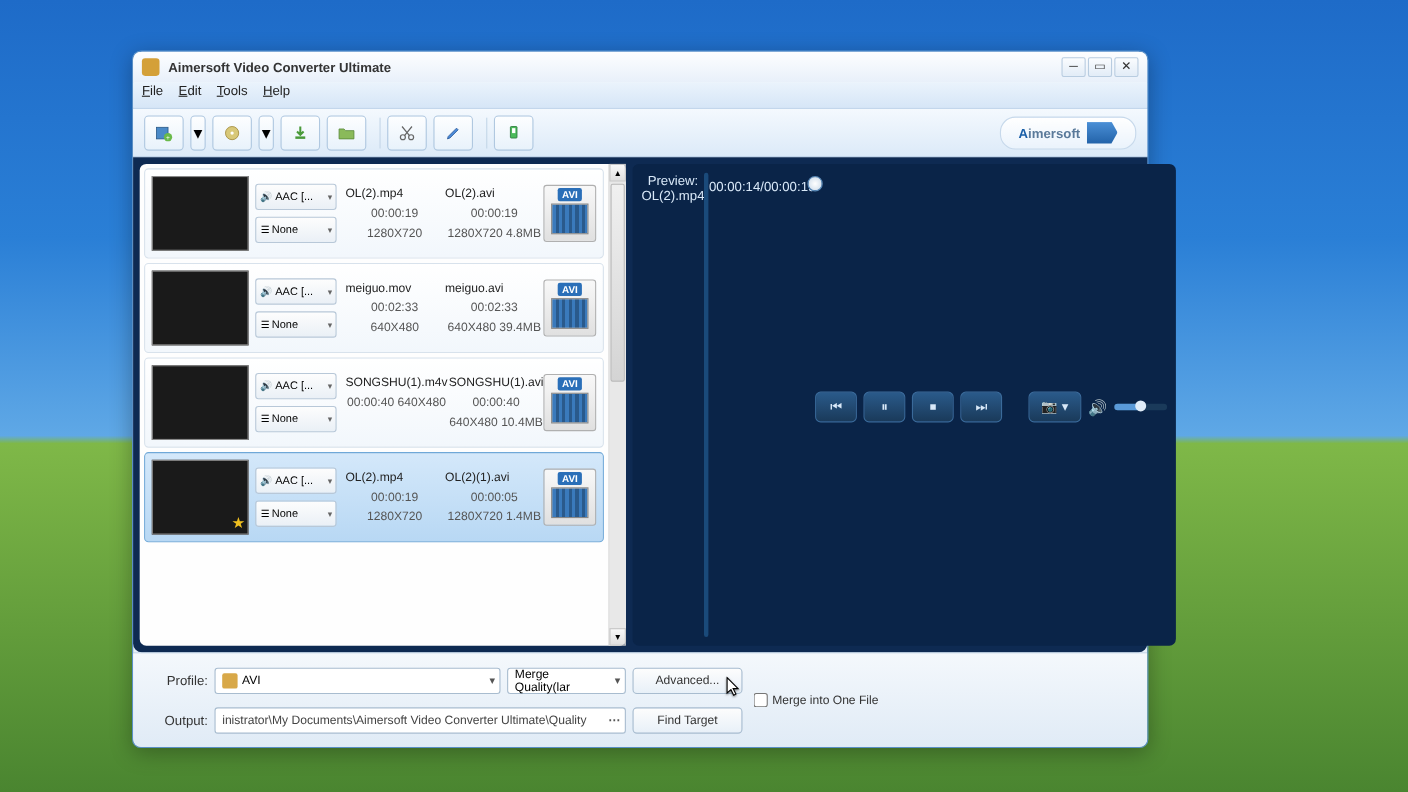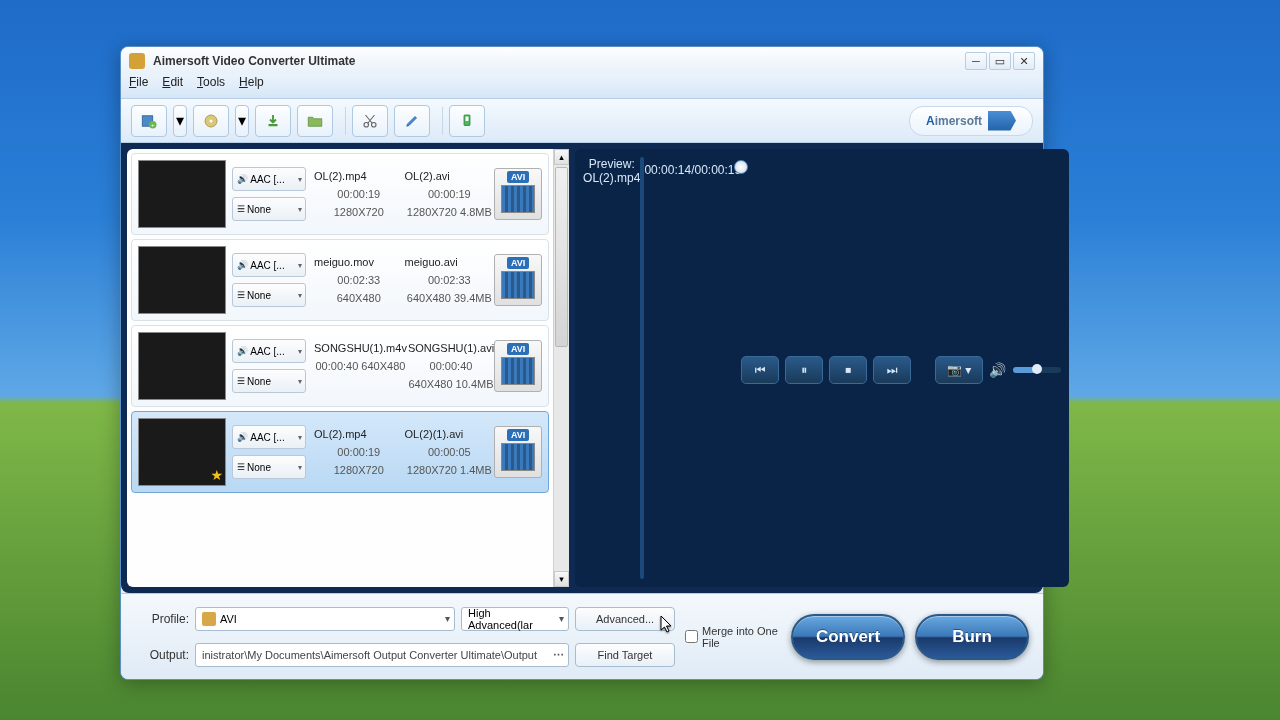--- a/index.html
+++ b/index.html
@@ -267,37 +267,33 @@
     </div>
   </div>
 
   <div class="bottompanel">
     <div class="leftform">
       <div class="formlabel">Profile:</div>
       <div class="combo withicon">
           <span>AVI</span>
         </div>
       <div class="combo">
-          <span>High Advanced(lar</span>
+          <span>Merge Quality(lar</span>
         </div>
       <button class="smallbtn">Advanced...</button>
 
       <div class="formlabel">Output:</div>
       <div class="pathbox" style="grid-column: 2 / span 2">
-          <span>inistrator\My Documents\Aimersoft Output Converter Ultimate\Output</span>
+          <span>inistrator\My Documents\Aimersoft Video Converter Ultimate\Quality</span>
         </div>
       <button class="smallbtn" style="grid-column:4">Find Target</button>
     </div>
     <div class="checkbox-row">
       <input type="checkbox" style="">
       <span>Merge into One File</span>
-    </div>
-    <div class="actionbtns">
-      <button class="bigbtn">Convert</button>
-      <button class="bigbtn">Burn</button>
     </div>
   </div>
 
 </div>
 
 <div class="cursor">
   <svg viewBox="0 0 14 20">
       <path d="M1 1l0 14 3.5-3 2.5 5 2-1-2.5-5 4.5 0z" fill="#fff" stroke="#000" stroke-width="1"></path>
     </svg>
 </div>

